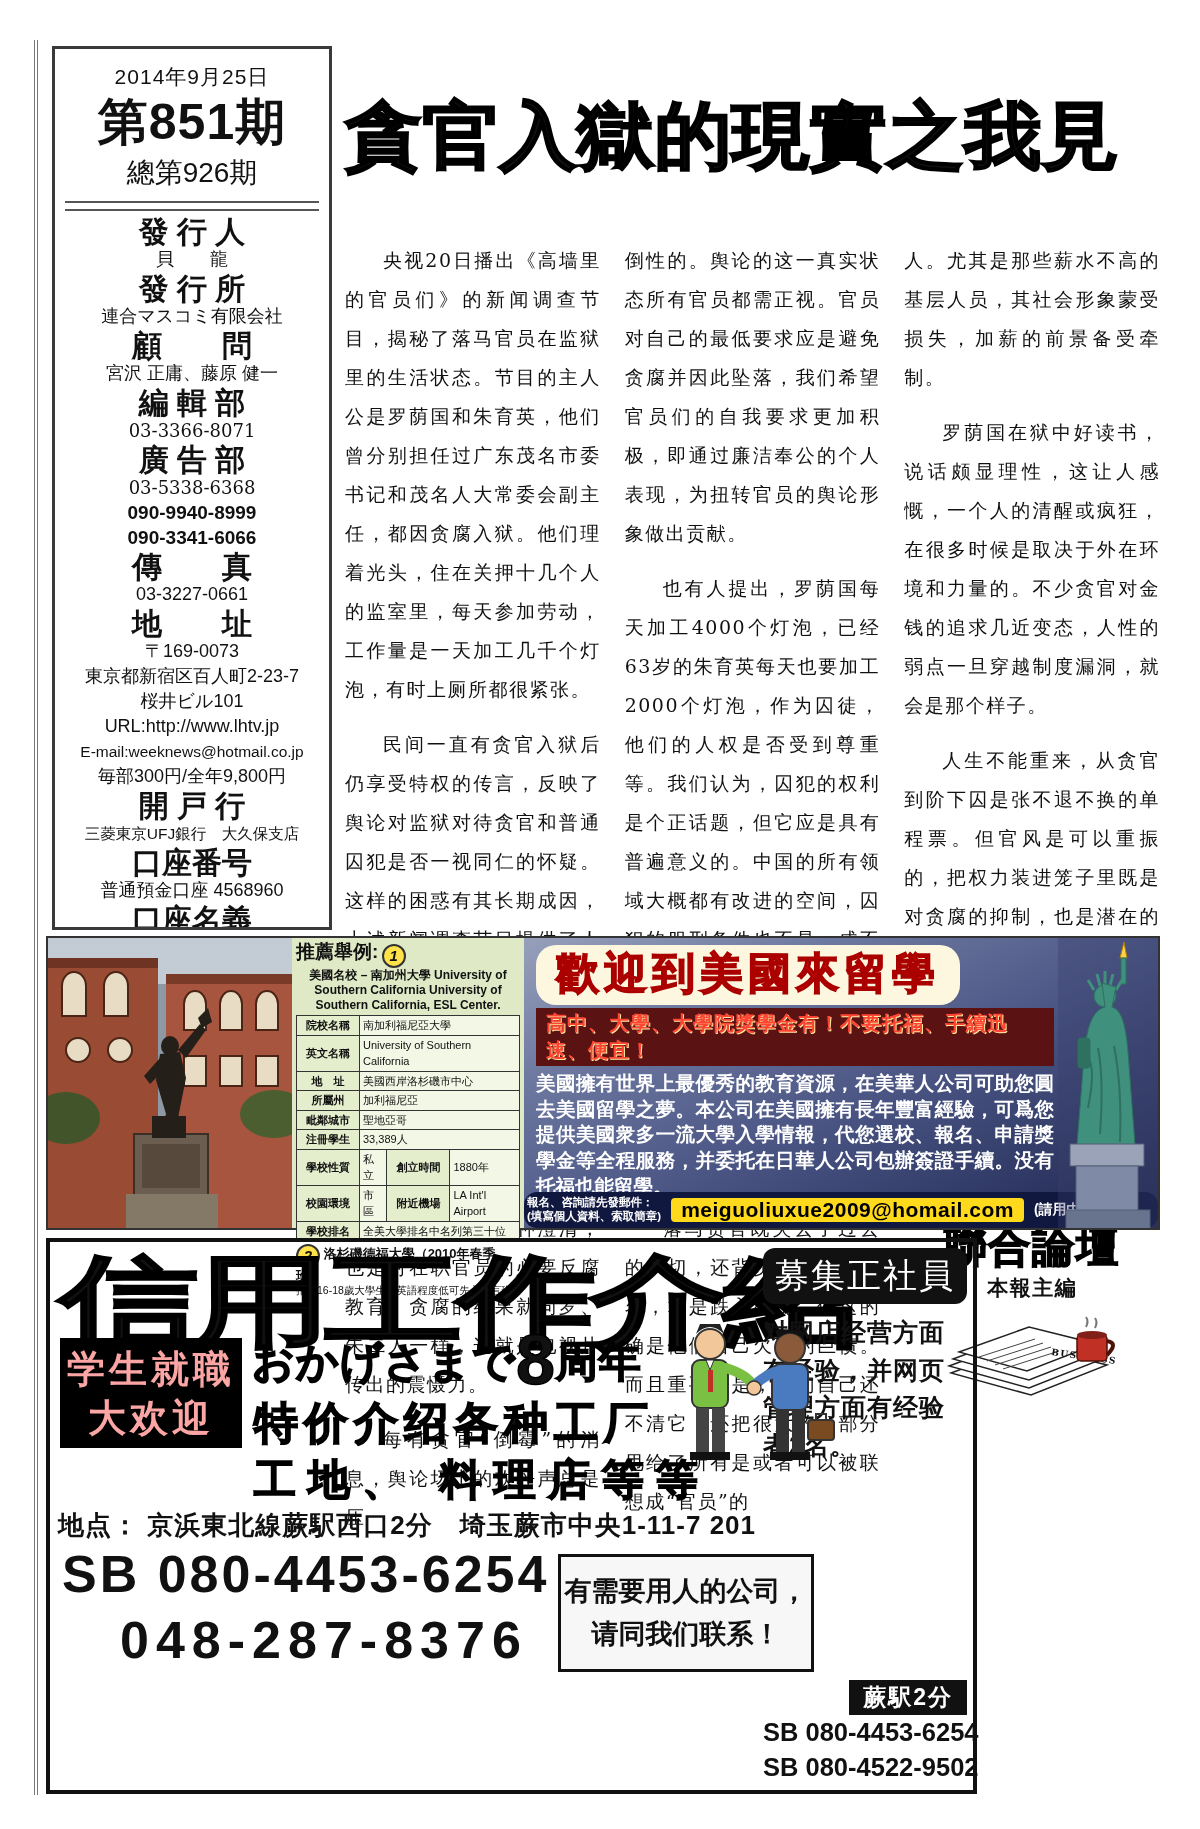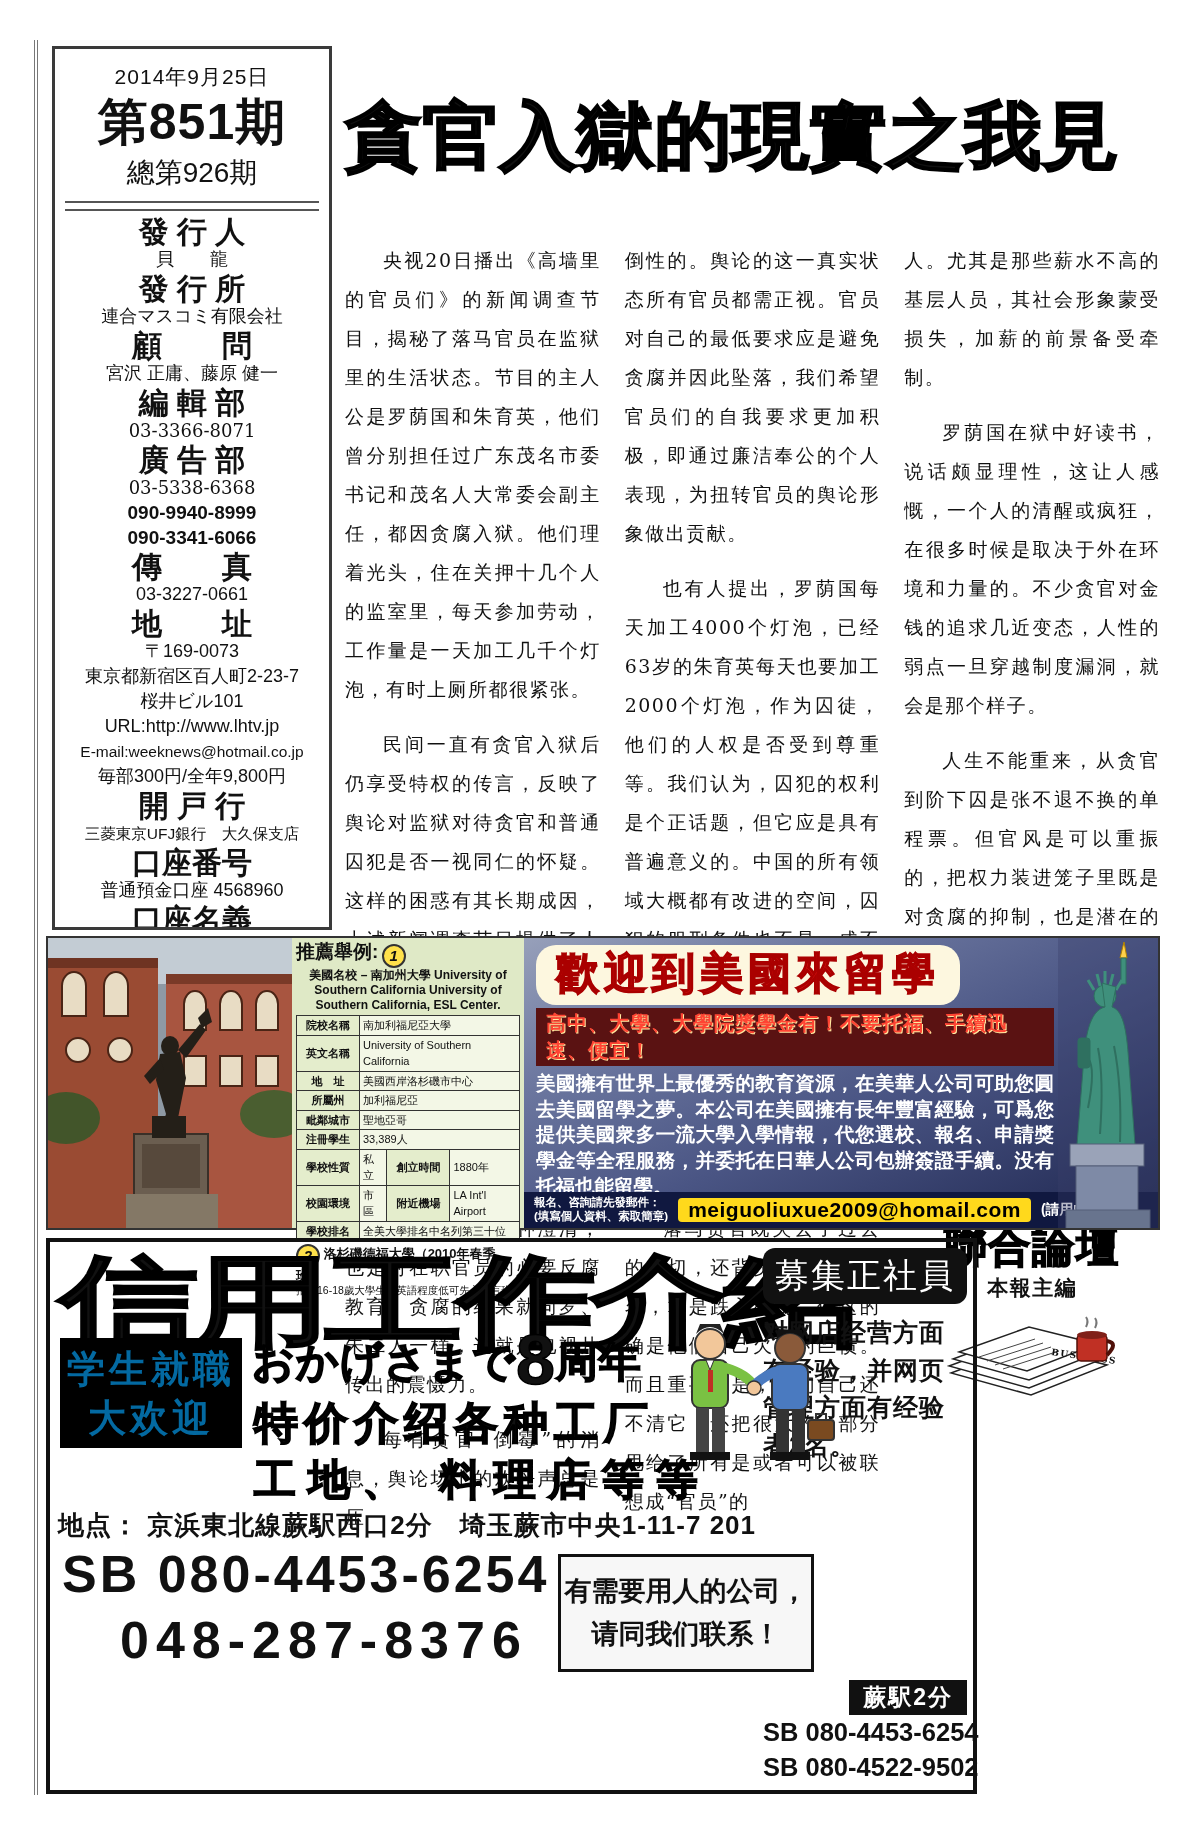--- a/index.html
+++ b/index.html
@@ -64,21 +64,21 @@
   .usc-badges{display:flex;gap:16px;margin-top:5px;margin-left:60px;align-items:center;}
   .badge-yellow{background:#ffd91c;color:#111;font-weight:900;font-size:20px;padding:1px 10px;
                 transform:skewX(-8deg);border:1px solid #a07000;}
   .badge-red{background:#cf0000;color:#ffe14a;font-weight:900;font-size:18px;padding:2px 10px;
              border:1px solid #ffe14a;}
   .svc{display:flex;margin-top:4px;color:#fff;gap:10px;}
   .svc-col{flex:1;}
   .svc-title{display:inline-block;background:#2a46c8;border:2px solid #cfd8ff;border-radius:14px;
              color:#fff;font-weight:900;font-size:17px;padding:1px 16px;margin-bottom:3px;}
   .usc-contact{position:absolute;left:0;right:0;bottom:0;height:36px;background:#101840;
-               display:flex;align-items:center;gap:10px;padding:0 10px;color:#fff;}
+               display:flex;align-items:center;gap:10px;padding:0 3px;color:#fff;border-radius:13px;}
   .contact-lines{line-height:1.2;font-size:11.5px;font-weight:bold;}
   .email-chip{background:#ffd91c;color:#000;font-weight:900;font-size:21px;padding:0px 10px;
               border-radius:4px;letter-spacing:0.5px;}
   .contact-note{font-size:14px;font-weight:bold;}
   .statue{position:absolute;right:0;top:0;height:100%;}
 
   
   .job{position:absolute;left:46px;top:1238px;width:931px;height:556px;border:4px solid #111;
        box-sizing:border-box;}
   .job-headline{position:absolute;left:10px;top:-6px;font-size:100px;font-weight:900;white-space:nowrap;
@@ -86,21 +86,21 @@
   .recruit{position:absolute;right:6px;top:6px;bottom:6px;width:204px;display:flex;flex-direction:column;}
   .recruit-title{background:#111;color:#fff;font-size:34px;font-weight:400;text-align:center;
                  border-radius:12px;padding:5px 0;letter-spacing:2px;}
   .recruit-body{font-size:25px;line-height:1.5;margin-top:10px;font-weight:600;letter-spacing:1px;}
   .recruit-badges{background:#111;color:#fff;font-size:32px;font-weight:900;text-align:center;
                   padding:6px 0;margin-top:12px;line-height:1.45;letter-spacing:4px;}
   .spacer{flex:1;}
   .station-badge{background:#111;color:#fff;font-size:23px;font-weight:900;text-align:center;
                  padding:2px 14px;width:fit-content;margin-left:auto;letter-spacing:2px;}
   .recruit-phone{font-size:25.5px;font-weight:900;white-space:nowrap;line-height:1.35;letter-spacing:0px;}
-  .student-box{position:absolute;left:10px;top:96px;width:182px;height:110px;background:#000;color:#0369a1;
+  .student-box{position:absolute;left:10px;top:96px;width:182px;height:110px;background:#000;color:#fca5a5;
                display:flex;flex-direction:column;align-items:center;justify-content:center;
                font-family:"DejaVu Serif",serif;font-size:38px;font-weight:900;line-height:1.3;letter-spacing:4px;}
   .anniversary{position:absolute;left:202px;top:78px;font-size:42px;font-weight:900;letter-spacing:1px;
                -webkit-text-stroke:1.5px #000;}
   .anniversary .big8{font-size:70px;vertical-align:-8px;}
   .job-line1{position:absolute;left:204px;top:152px;font-size:44px;font-weight:900;letter-spacing:6px;
              -webkit-text-stroke:1.5px #000;}
   .job-line2{position:absolute;left:204px;top:210px;font-size:42px;font-weight:900;letter-spacing:12px;
              -webkit-text-stroke:1.5px #000;}
   .job-address{position:absolute;left:8px;top:266px;font-size:26px;font-weight:bold;letter-spacing:1px;}

